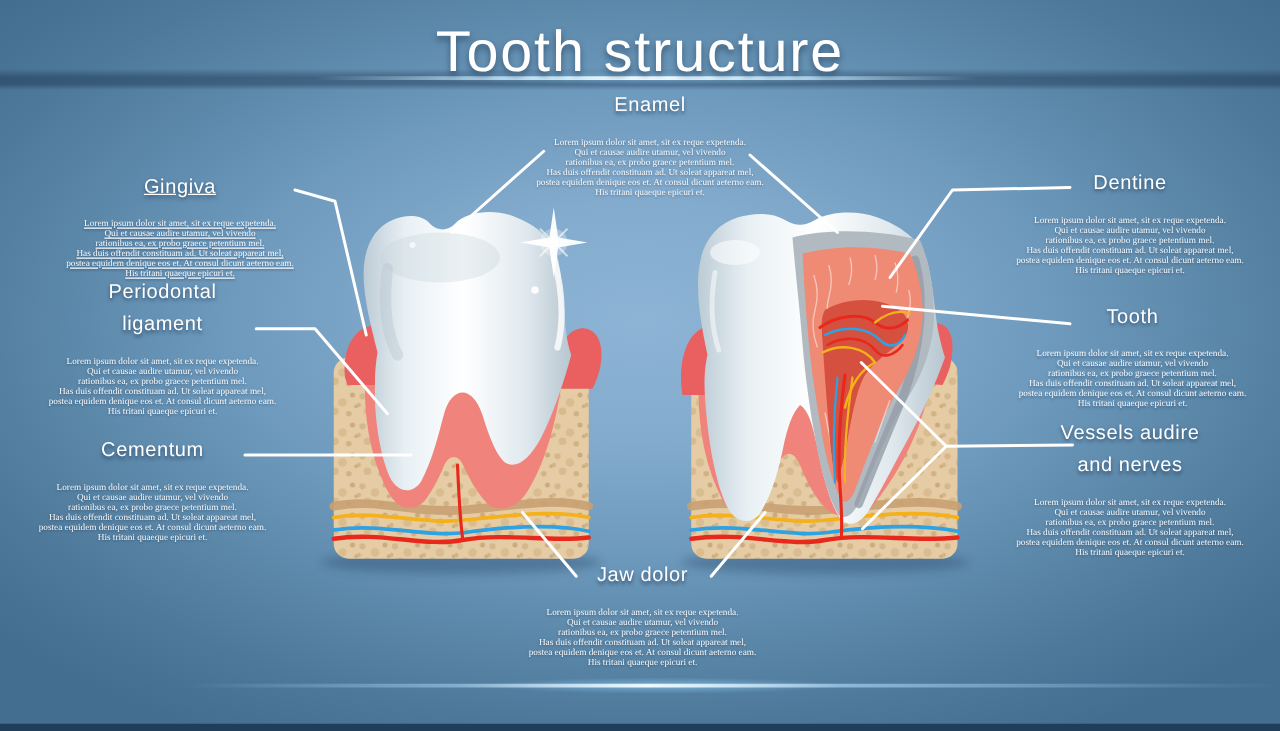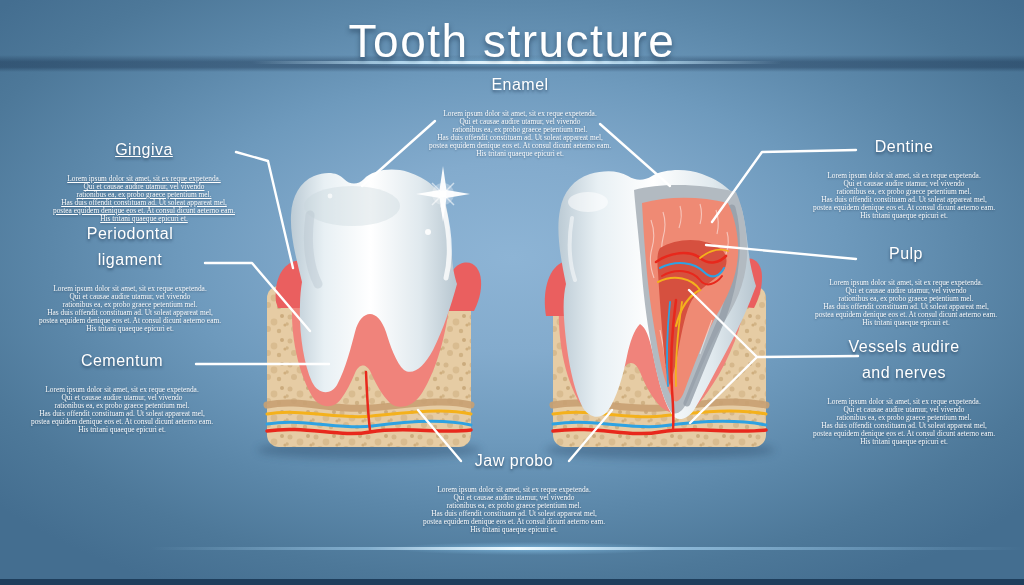--- a/index.html
+++ b/index.html
@@ -243,42 +243,42 @@
     <div class="callout-title">Dentine</div>
     <div class="callout-body">Lorem ipsum dolor sit amet, sit ex reque expetenda.
 Qui et causae audire utamur, vel vivendo
 rationibus ea, ex probo graece petentium mel.
 Has duis offendit constituam ad. Ut soleat appareat mel,
 postea equidem denique eos et. At consul dicunt aeterno eam.
 His tritani quaeque epicuri et.</div>
   </div>
 
   <div class="callout co-pulp">
-    <div class="callout-title">Pulp</div>
+    <div class="callout-title">Tooth</div>
     <div class="callout-body">Lorem ipsum dolor sit amet, sit ex reque expetenda.
 Qui et causae audire utamur, vel vivendo
 rationibus ea, ex probo graece petentium mel.
 Has duis offendit constituam ad. Ut soleat appareat mel,
 postea equidem denique eos et. At consul dicunt aeterno eam.
 His tritani quaeque epicuri et.</div>
   </div>
 
   <div class="callout co-vessels">
     <div class="callout-title">Vessels audire
 and nerves</div>
     <div class="callout-body">Lorem ipsum dolor sit amet, sit ex reque expetenda.
 Qui et causae audire utamur, vel vivendo
 rationibus ea, ex probo graece petentium mel.
 Has duis offendit constituam ad. Ut soleat appareat mel,
 postea equidem denique eos et. At consul dicunt aeterno eam.
 His tritani quaeque epicuri et.</div>
   </div>
 
   <div class="callout co-jawbone">
-    <div class="callout-title">Jaw probo</div>
+    <div class="callout-title">Jaw dolor</div>
     <div class="callout-body">Lorem ipsum dolor sit amet, sit ex reque expetenda.
 Qui et causae audire utamur, vel vivendo
 rationibus ea, ex probo graece petentium mel.
 Has duis offendit constituam ad. Ut soleat appareat mel,
 postea equidem denique eos et. At consul dicunt aeterno eam.
 His tritani quaeque epicuri et.</div>
   </div>
 
 </div>
 

